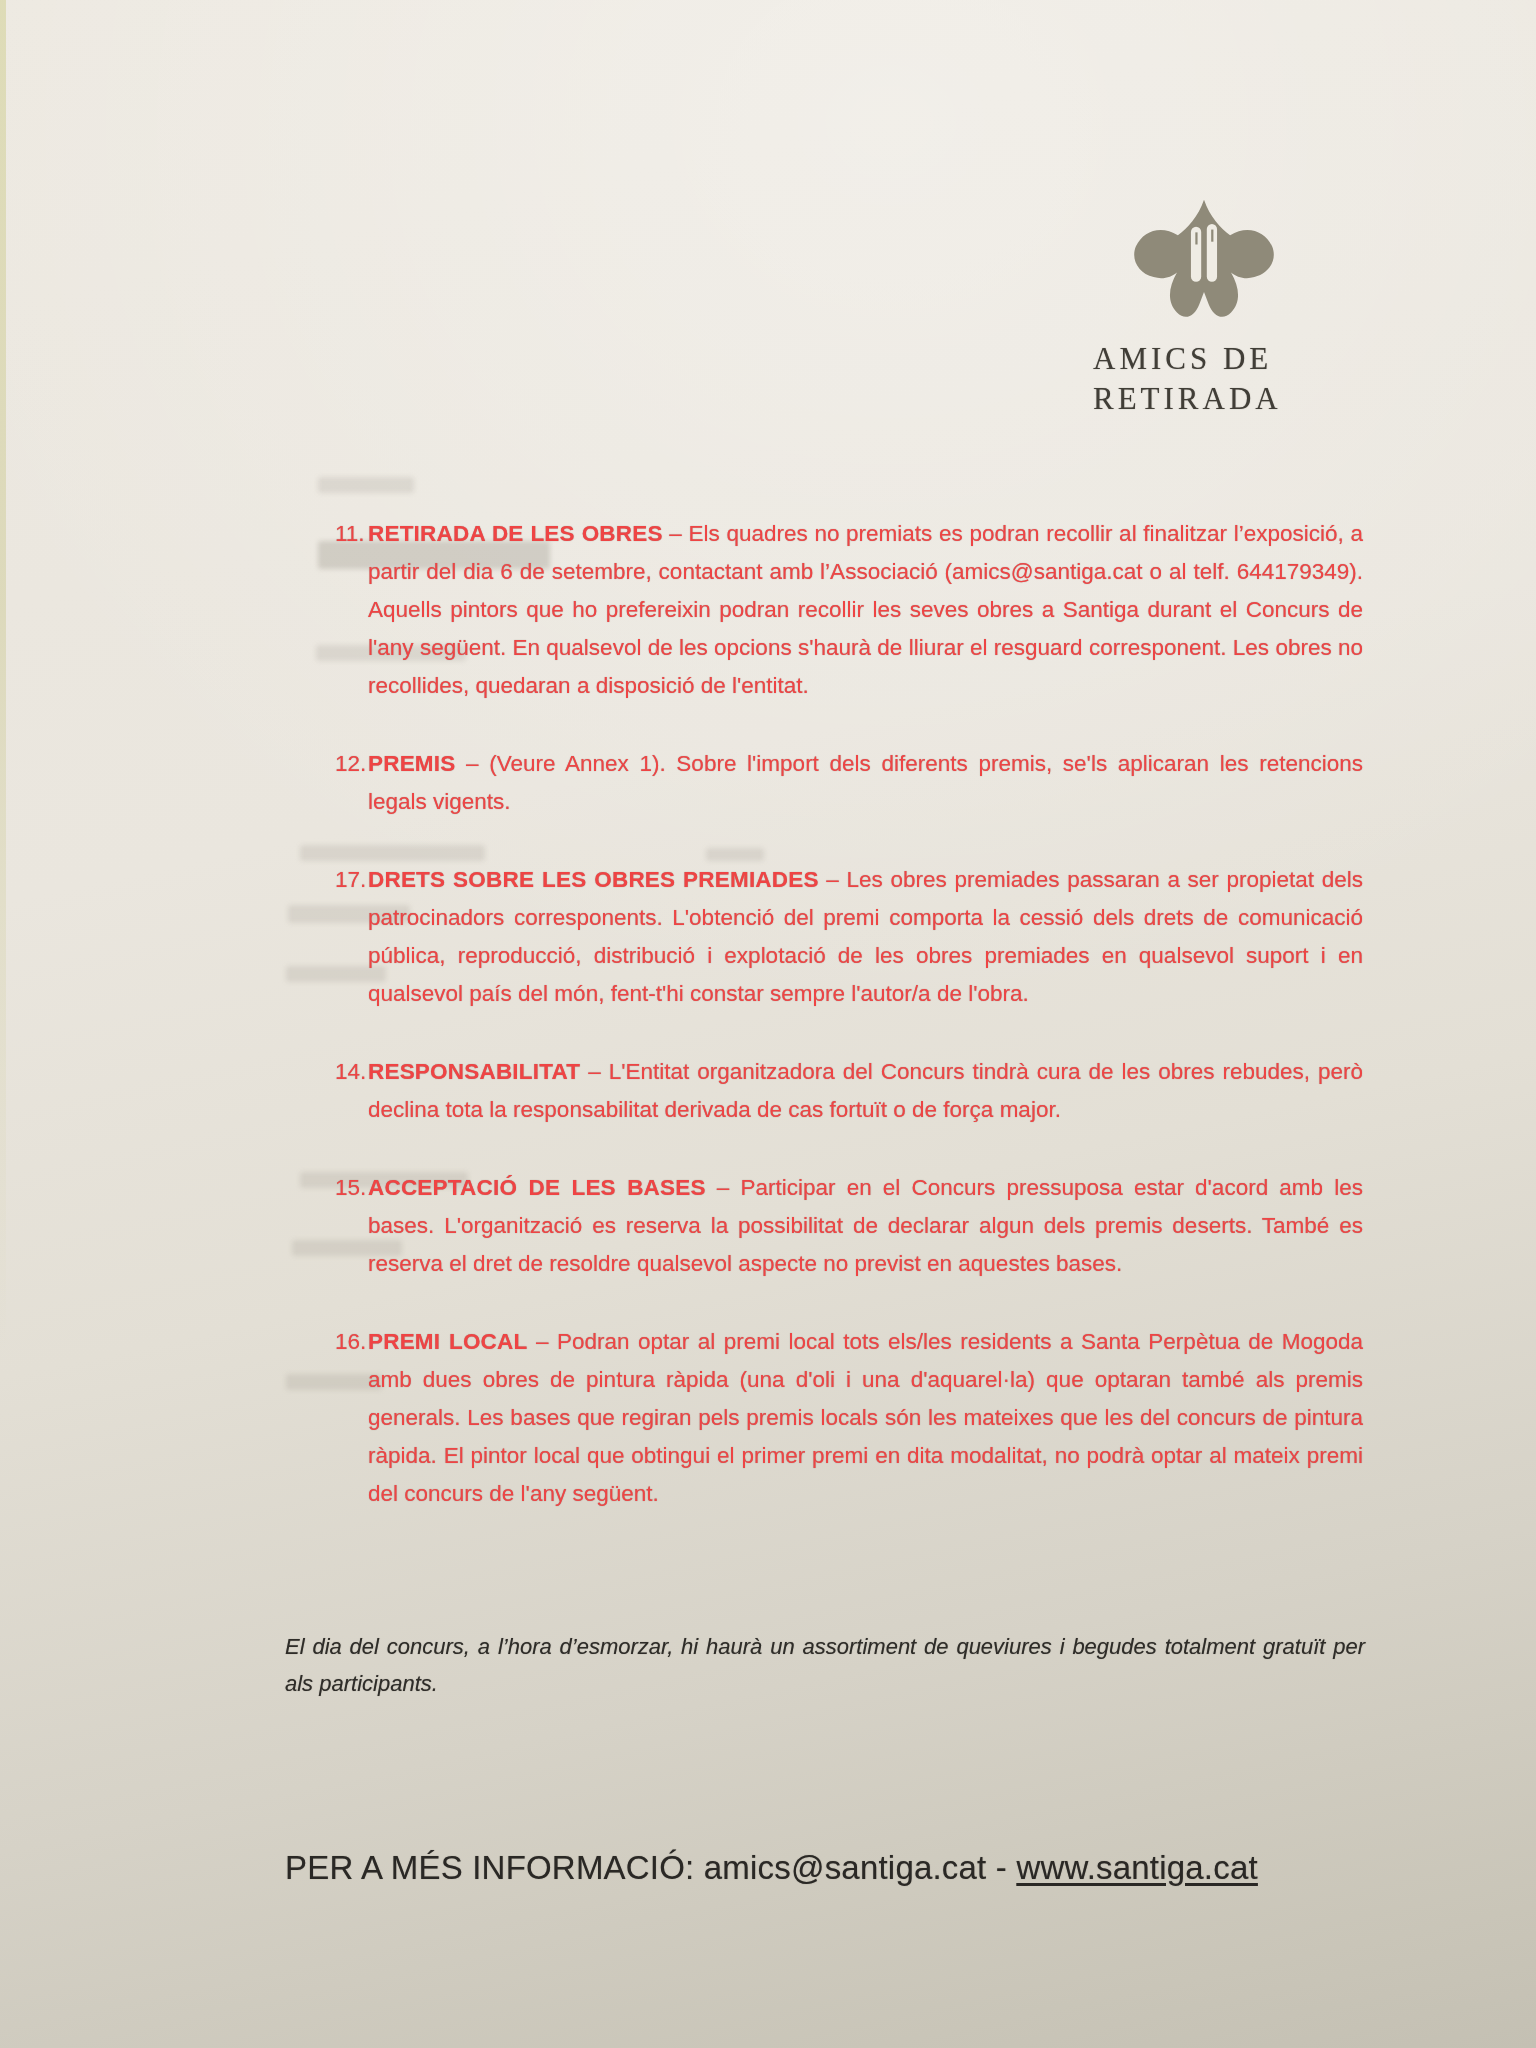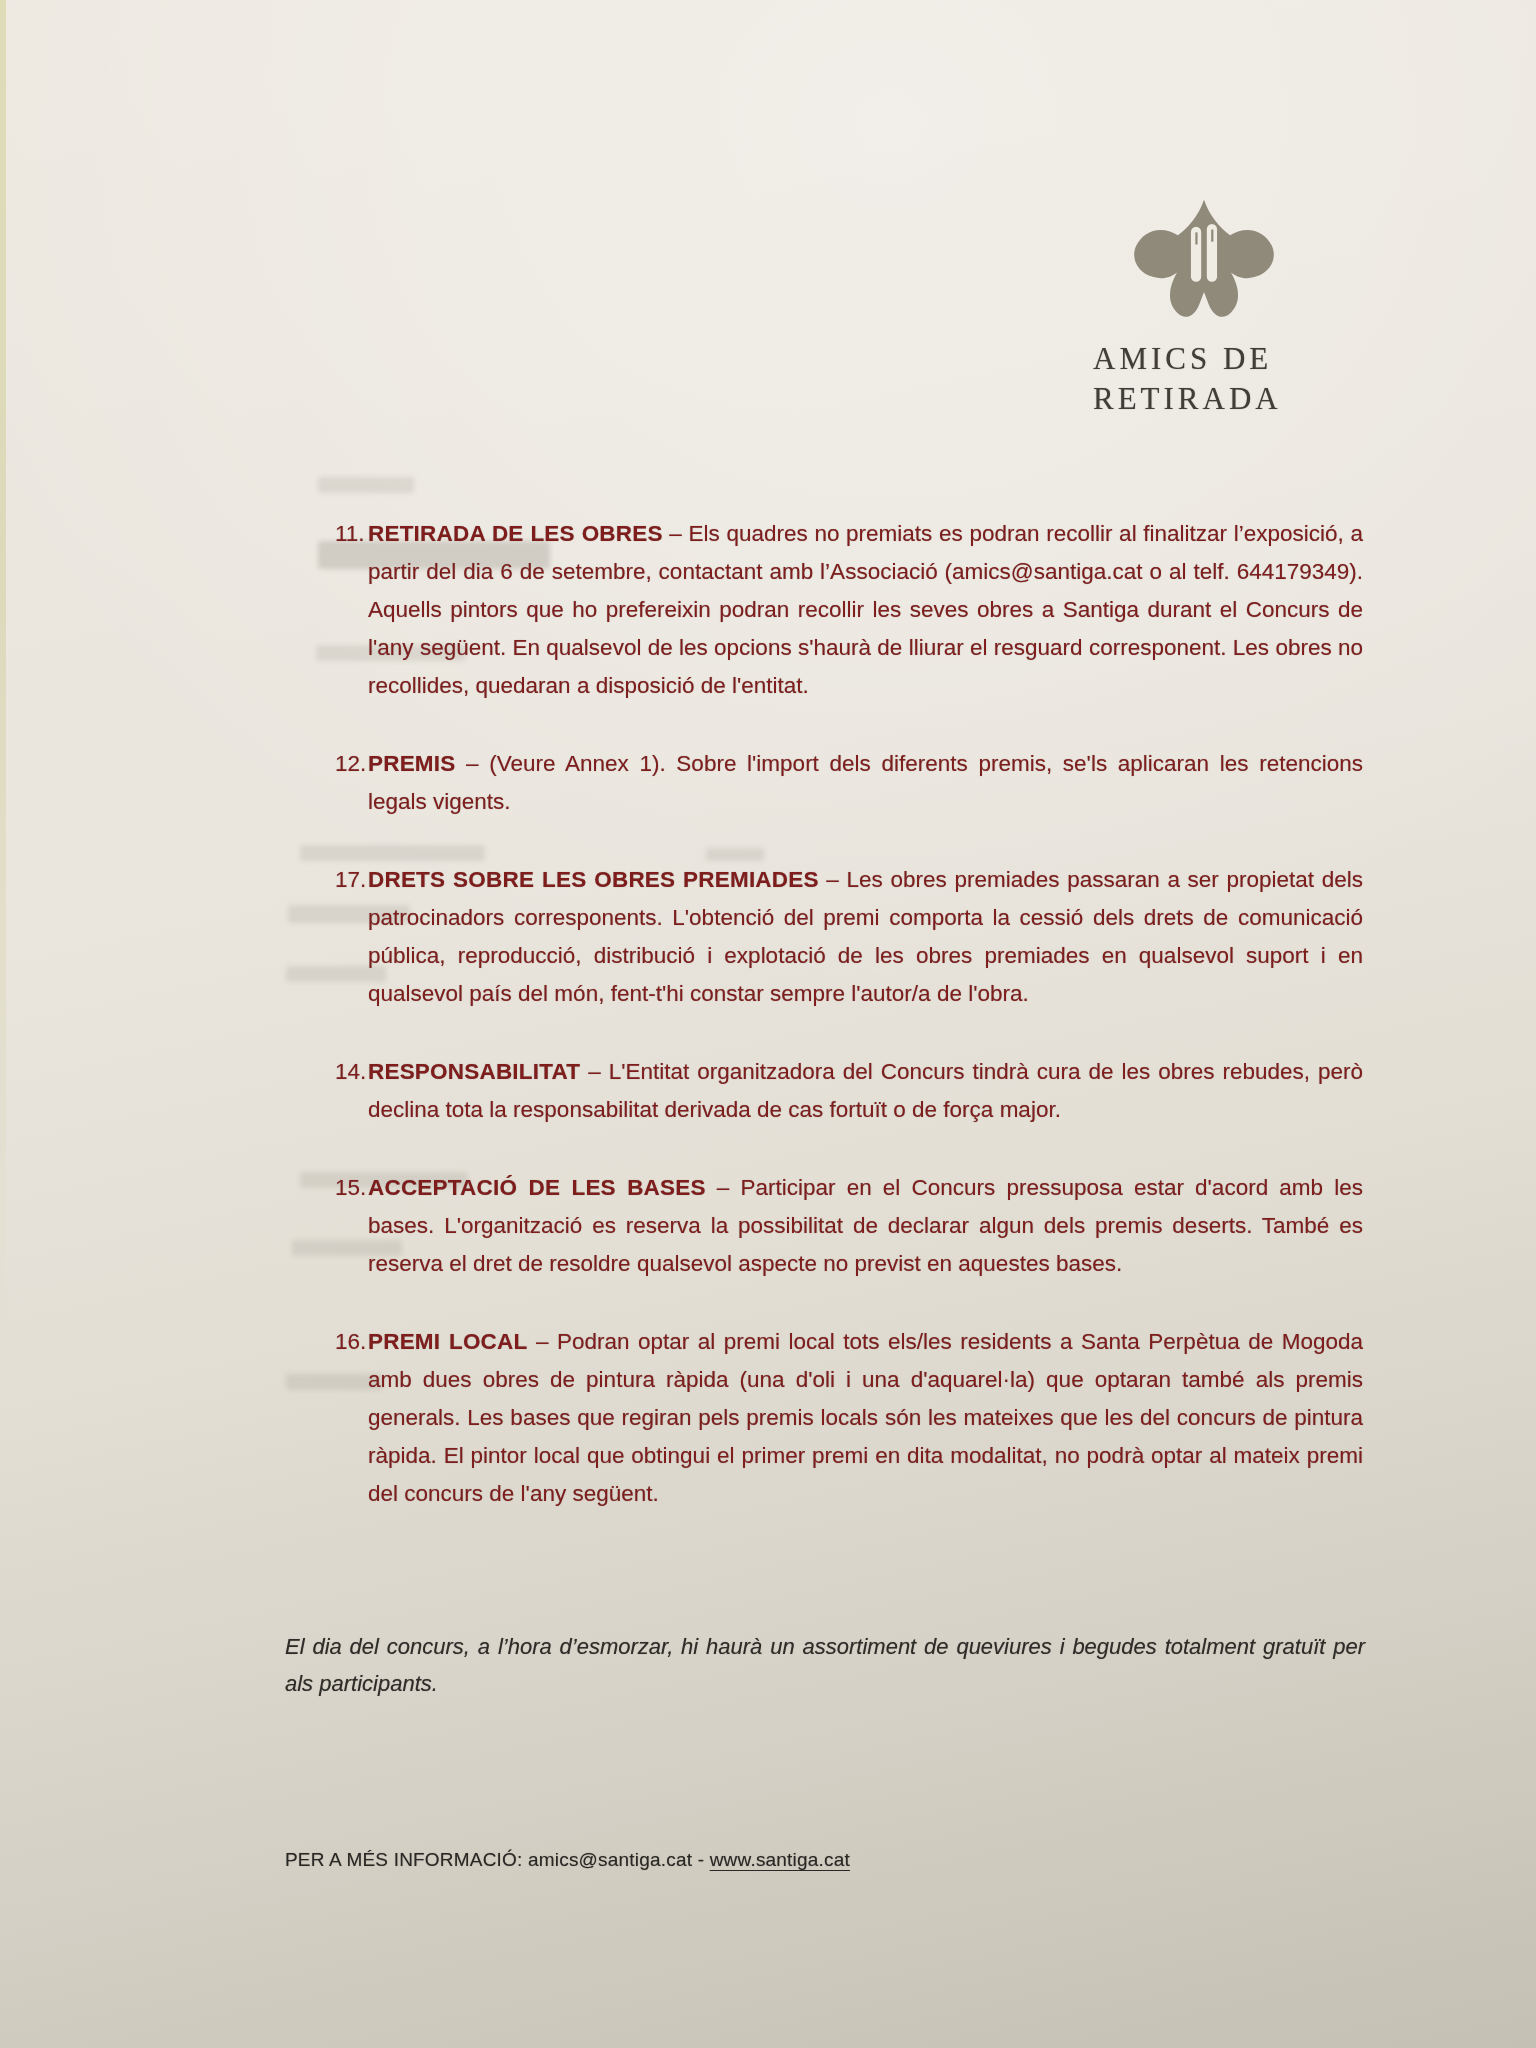--- a/index.html
+++ b/index.html
@@ -22,38 +22,38 @@
   .logo{position:absolute;left:1093px;top:196px;width:222px;text-align:left;}
   .logo svg{display:block;margin:0 auto;}
   .wordmark{
     font-family:"Liberation Serif",serif;color:#413e37;
     font-size:31px;line-height:31px;letter-spacing:4px;margin-top:9px;
     text-shadow:0 0 1px rgba(65,62,55,.5);
   }
   
   .content{
     position:absolute;left:285px;top:515px;width:1078px;
-    color:#7f1d1d;font-size:22.5px;line-height:38px;
+    color:#ef4444;font-size:22.5px;line-height:38px;
     text-shadow:0 0 1px rgba(52,48,42,.45);
   }
   .item{display:flex;margin-bottom:40px;}
   .item .num{flex:none;margin-left:50px;width:33px;}
   .item .txt{flex:1;text-align:justify;}
   .item .ttl{font-weight:bold;letter-spacing:.2px;}
   
   .notes{
     position:absolute;left:285px;top:1628px;width:1080px;
     color:#2e2c28;font-style:italic;font-size:22px;line-height:37px;
     text-align:justify;text-shadow:0 0 1px rgba(52,48,42,.45);
   }
   .note{margin-bottom:36px;}
   
   .footer{
     position:absolute;left:285px;top:1849px;width:1080px;
-    color:#2a2825;font-size:19px;letter-spacing:.2px;
+    color:#2a2825;font-size:33px;letter-spacing:.2px;
     text-shadow:0 0 1px rgba(52,48,42,.45);
   }
   .footer .link{text-decoration:underline;text-underline-offset:4px;}
 </style>
 </head>
 <body>
 
 <div class="edge-strip"></div>
 
 <div class="ghost" style="left:318px;top:477px;width:96px;height:16px;"></div>

